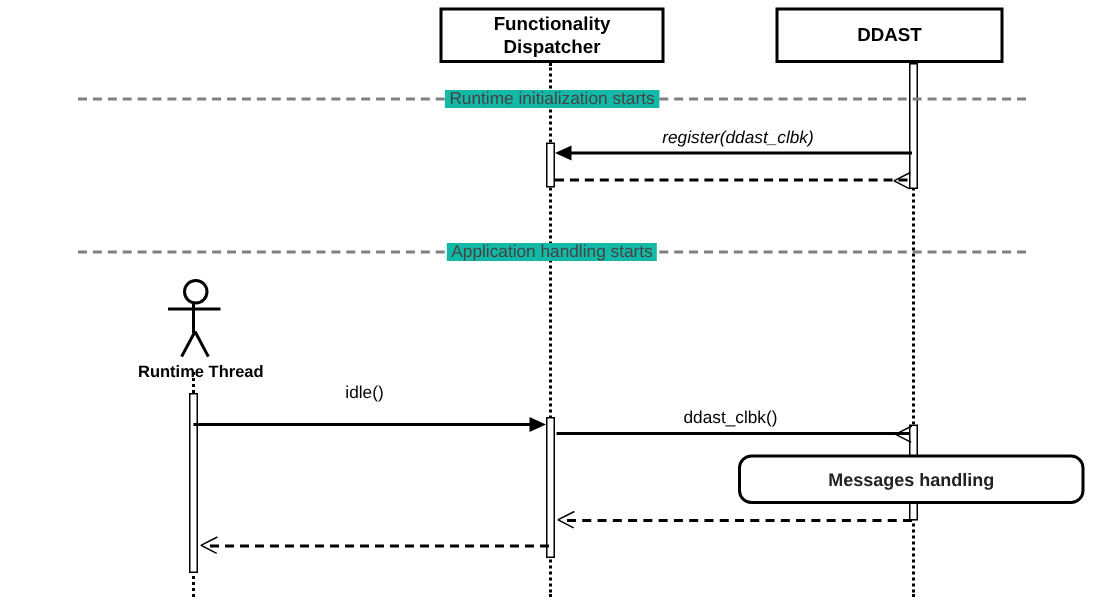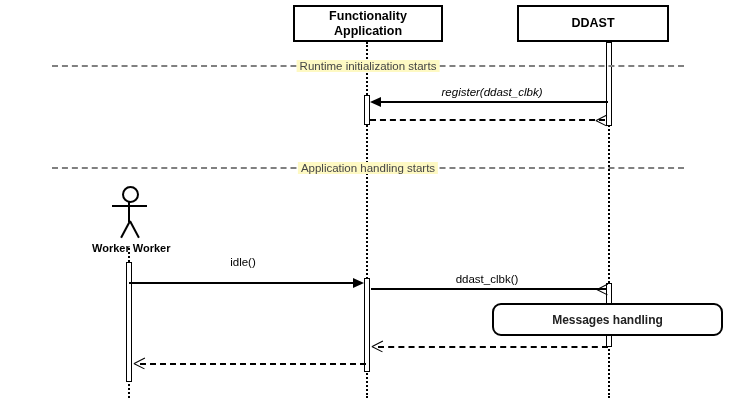--- a/index.html
+++ b/index.html
@@ -44,21 +44,21 @@
   }
 
   
   .separator{
     position:absolute;
     height:0;
     border-top:2px dashed #808080;
   }
   .separator-label{
     position:absolute;
-    background:#fef9c3;
+    background:#14b8a6;
     color:#444444;
     font-size:11.5px;
     padding:0 3px;
     white-space:nowrap;
     transform:translate(-50%,-50%);
     text-align:right;
   }
 
   
   .msg-line{
@@ -159,35 +159,35 @@
   }
 </style>
 </head>
 <body>
 
 <div id="canvas">
 
   <div class="participant" style="left:293px;top:5px;width:150px;height:37px;">
     <div>
       <div>Functionality</div>
-      <div>Application</div>
+      <div>Dispatcher</div>
     </div>
   </div>
 
   <div class="participant" style="left:517px;top:5px;width:152px;height:37px;">
     <span>DDAST</span>
   </div>
 
   <div class="actor" style="left:111px;top:186px;width:38px;height:72px;">
     <div class="actor-head"></div>
     <div class="actor-arms"></div>
     <div class="actor-body"></div>
     <div class="actor-leg left"></div>
     <div class="actor-leg right"></div>
-    <div class="actor-label">Worker Worker</div>
+    <div class="actor-label">Runtime Thread</div>
   </div>
 
   <div class="lifeline" style="left:128px;top:248px;height:150px;"></div>
   <div class="lifeline" style="left:366px;top:42px;height:356px;"></div>
   <div class="lifeline" style="left:608px;top:42px;height:356px;"></div>
 
   <div class="activation" style="left:364px;top:95px;height:30px;"></div>
   <div class="activation" style="left:364px;top:278px;height:94px;"></div>
   <div class="activation" style="left:606px;top:42px;height:84px;"></div>
   <div class="activation" style="left:606px;top:283px;height:64px;"></div>

